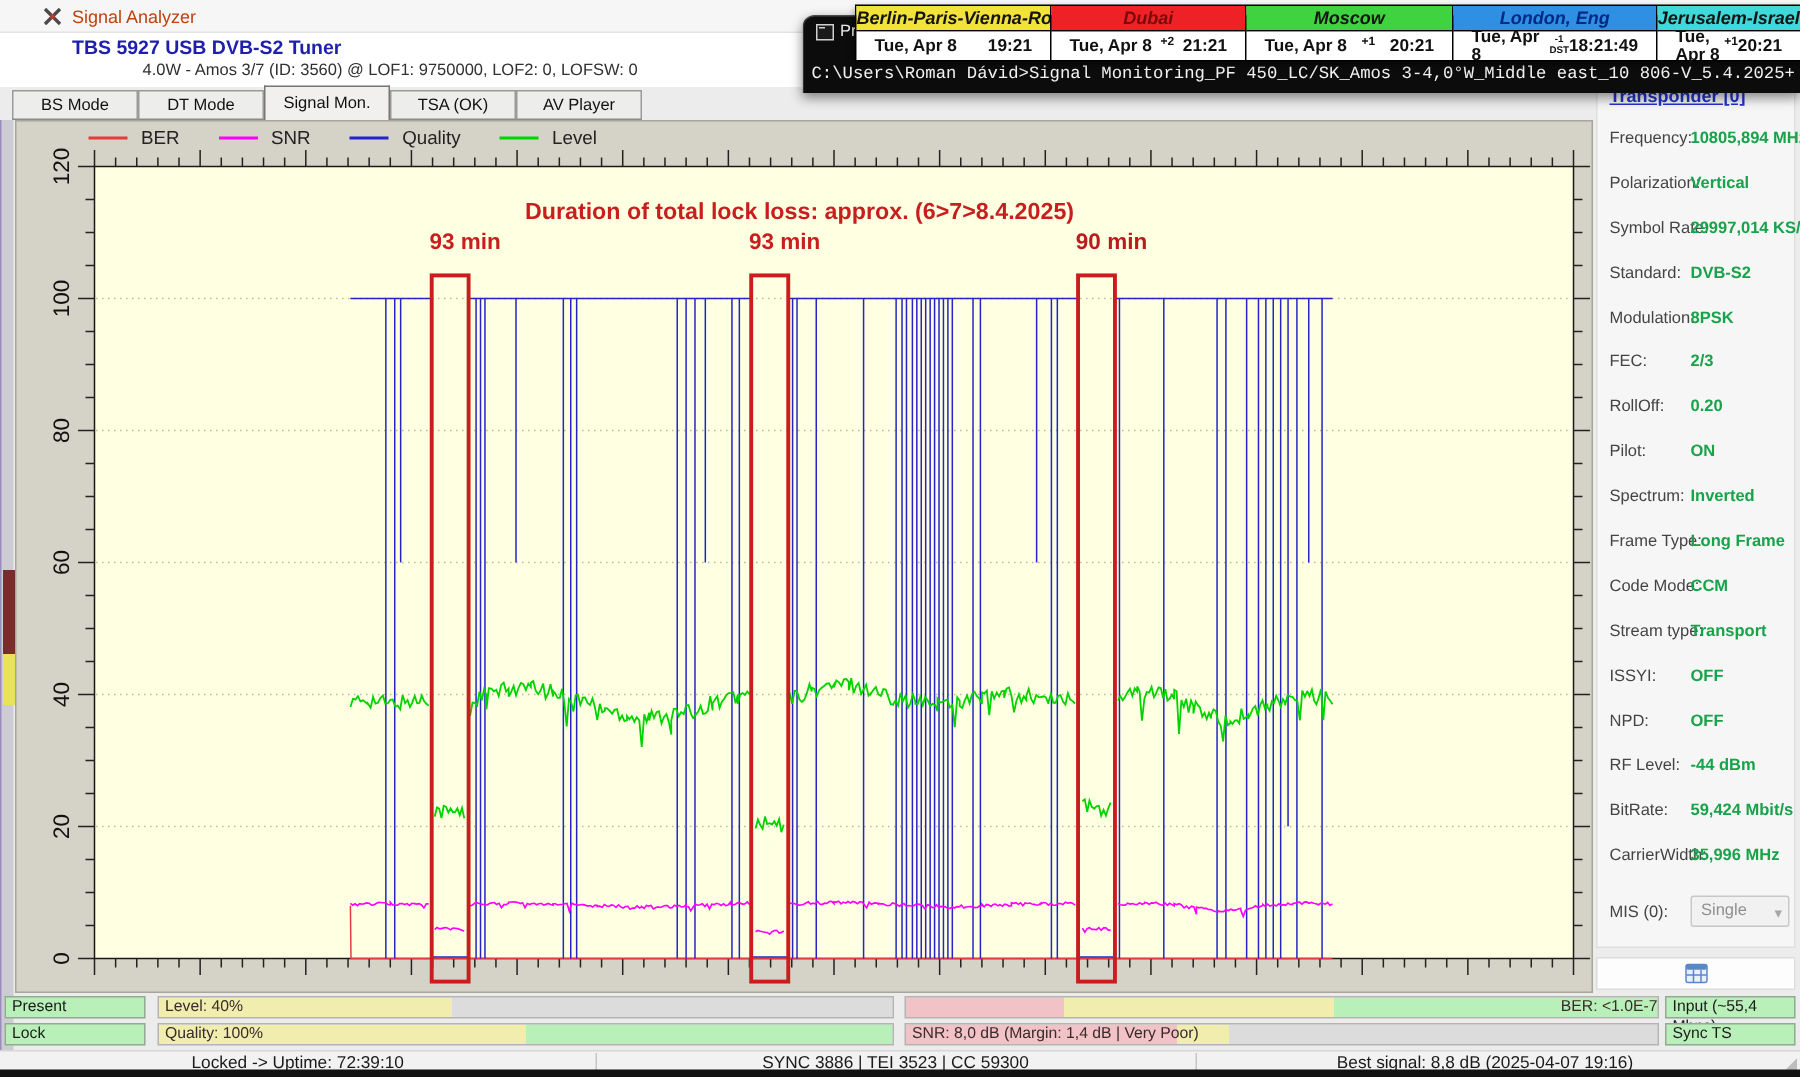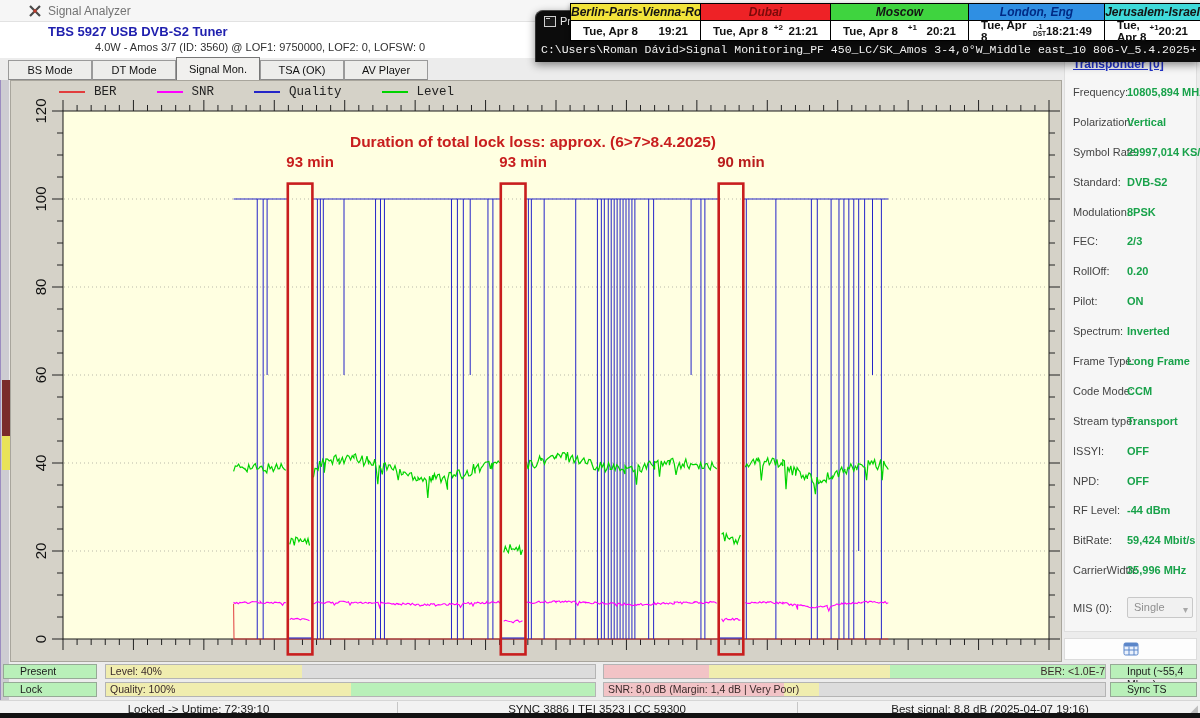--- a/index.html
+++ b/index.html
@@ -7,34 +7,34 @@
   body { position:relative; overflow:hidden; background:#ececec; font-family:"Liberation Sans",sans-serif; color:#1a1a1a; }
 
   
   #edge-strip { position:absolute; left:0; top:80px; width:9px; height:633px; background:#cdccd2; border-left:1px solid #9b8cc0; z-index:0; }
   #edge-strip .seg-red { position:absolute; left:1px; top:300px; width:8px; height:56px; background:#7a2b2b; }
   #edge-strip .seg-yellow { position:absolute; left:1px; top:356px; width:8px; height:34px; background:#e8e358; }
 
   
   #titlebar { position:absolute; left:0; top:0; width:1200px; height:22px; background:#f6f6f6; border-bottom:1px solid #e2e2e2; z-index:1; }
   #app-icon { position:absolute; left:29px; top:5px; width:12px; height:12px; }
-  #window-title { position:absolute; left:48px; top:4px; font-size:12px; color:#737373; }
+  #window-title { position:absolute; left:48px; top:4px; font-size:12px; color:#c2410c; }
 
   #header { position:absolute; left:0; top:22px; width:1200px; height:36px; background:#ffffff; z-index:1; }
   #device-name { position:absolute; left:48px; top:2px; font-size:13px; font-weight:bold; color:#1f1fae; }
   #device-subtitle { position:absolute; left:95px; top:19px; font-size:11px; color:#303030; }
 
   #tabstrip { position:absolute; left:8px; top:57px; width:420px; height:23px; display:flex; align-items:flex-end; z-index:2; }
   .tab { width:88px; height:20px; margin-top:3px; background:#ededeb; border:1px solid #9a9a9a; border-bottom:1px solid #8a8a8a;
          font-size:11px; text-align:center; line-height:18px; color:#111; cursor:default; }
   .tab.active { height:23px; background:#f1f0ee; border:1px solid #777; border-bottom:none; line-height:22px; }
 
   
   #chart-frame { position:absolute; left:10px; top:80px; width:1052px; height:582px; background:#d5d2c8; border:1px solid #a8a59c; z-index:1; }
-  #legend { position:absolute; left:48px; top:3px; height:16px; display:flex; gap:40px;font-family:Liberation Mono, monospace; }
+  #legend { position:absolute; left:48px; top:3px; height:16px; display:flex; gap:26px; }
   .lg-item { display:flex; align-items:center; font-size:12.5px; color:#222; }
   .lg-line { display:inline-block; width:26px; height:2px; margin-right:9px; }
   #chart-svg { position:absolute; left:0; top:0; }
   #annotation-title { position:absolute; left:522px; top:52px; transform:translateX(-50%); font-size:15.5px; font-weight:bold; white-space:nowrap; }
   .evt-label { position:absolute; top:72px; transform:translateX(-50%); font-size:15px; font-weight:bold; white-space:nowrap; }
 
   
   #panel { position:absolute; left:1064px; top:60px; width:133px; height:572px; background:#f6f6f6; border:1px solid #dedede; z-index:1; }
   #transponder-link { position:absolute; left:8px; top:-4px; font-size:12px; font-weight:bold; color:#2233cc; text-decoration:underline; white-space:nowrap; }
   #panel-rows { position:absolute; left:0; top:22px; width:133px; }
@@ -43,21 +43,21 @@
   .p-value { position:absolute; left:62px; top:3px; font-size:11px; font-weight:bold; color:#18a24a; white-space:nowrap; }
   #mis-row { position:absolute; left:0; top:536px; width:133px; height:24px; }
   #mis-label { position:absolute; left:8px; top:5px; font-size:11px; color:#444; }
   #mis-select { position:absolute; left:62px; top:0; width:66px; height:21px; background:#f1f1f1; border:1px solid #c8c8c8; border-radius:2px;
                 font-size:11px; color:#8f8f8f; line-height:19px; padding-left:6px; }
   #mis-chevron { position:absolute; right:4px; top:2px; font-size:10px; color:#a8a8a8; }
   #panel-button { position:absolute; left:1064px; top:638px; width:133px; height:22px; background:#fdfdfd; border:1px solid #dcdcdc;
                   display:flex; align-items:center; justify-content:center; z-index:1; }
 
   
-  .badge { position:absolute; height:15px; background:#b9f0b9; border:1px solid #96a996; font-size:10.5px; line-height:13px; padding-left:16px; color:#1a1a1a; z-index:1; }
+  .badge { position:absolute; height:15px; background:#b9f0b9; border:1px solid #96a996; font-size:10.5px; line-height:13px; padding-left:4px; color:#1a1a1a; z-index:1; }
   .meter { position:absolute; height:15px; border:1px solid #b4b4b4; font-size:10.5px; line-height:13px; padding-left:4px; color:#3a2a2a; white-space:nowrap; overflow:hidden; z-index:1; }
   #badge-present { left:3px;  top:664px; width:94px; }
   #badge-lock    { left:3px;  top:682px; width:94px; }
   #meter-level   { left:105px; top:664px; width:491px; }
   #meter-quality { left:105px; top:682px; width:491px; }
   #meter-ber     { left:603px; top:664px; width:503px; }
   #meter-snr     { left:603px; top:682px; width:503px; }
   #badge-input   { left:1110px; top:664px; width:87px; }
   #badge-sync    { left:1110px; top:682px; width:87px; }
 

